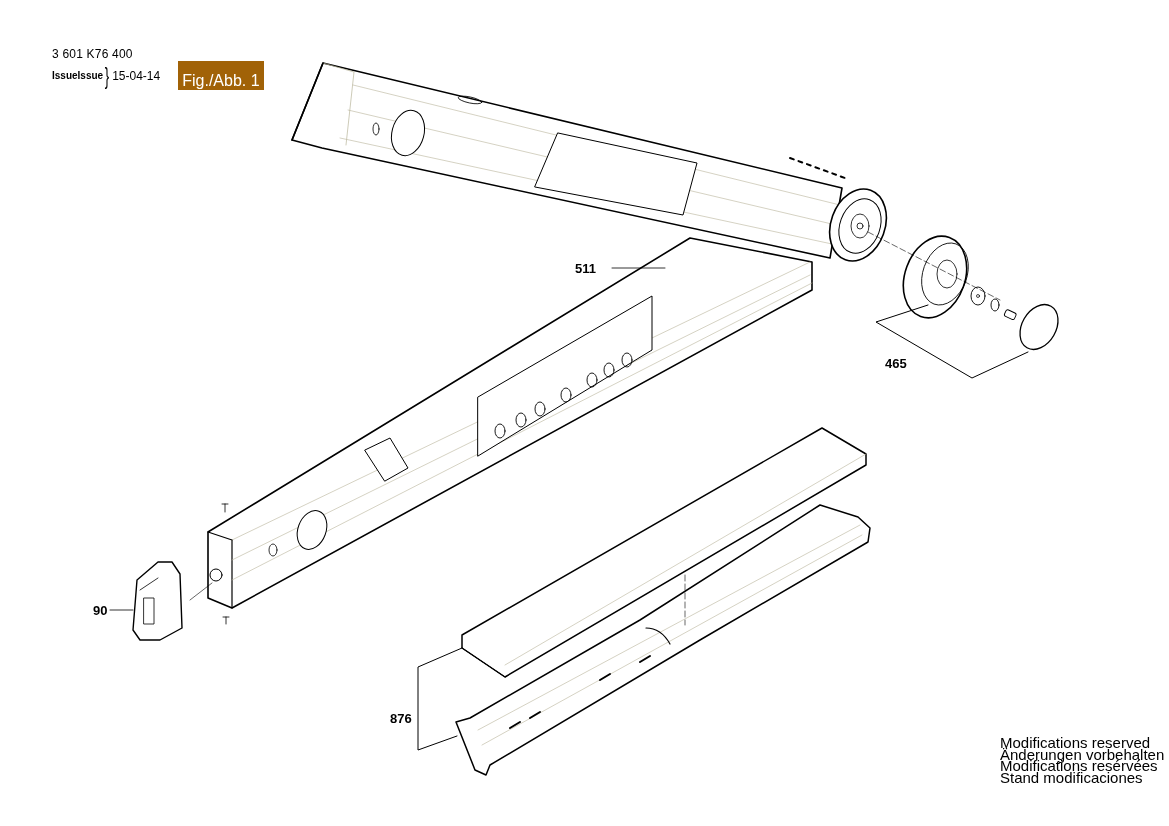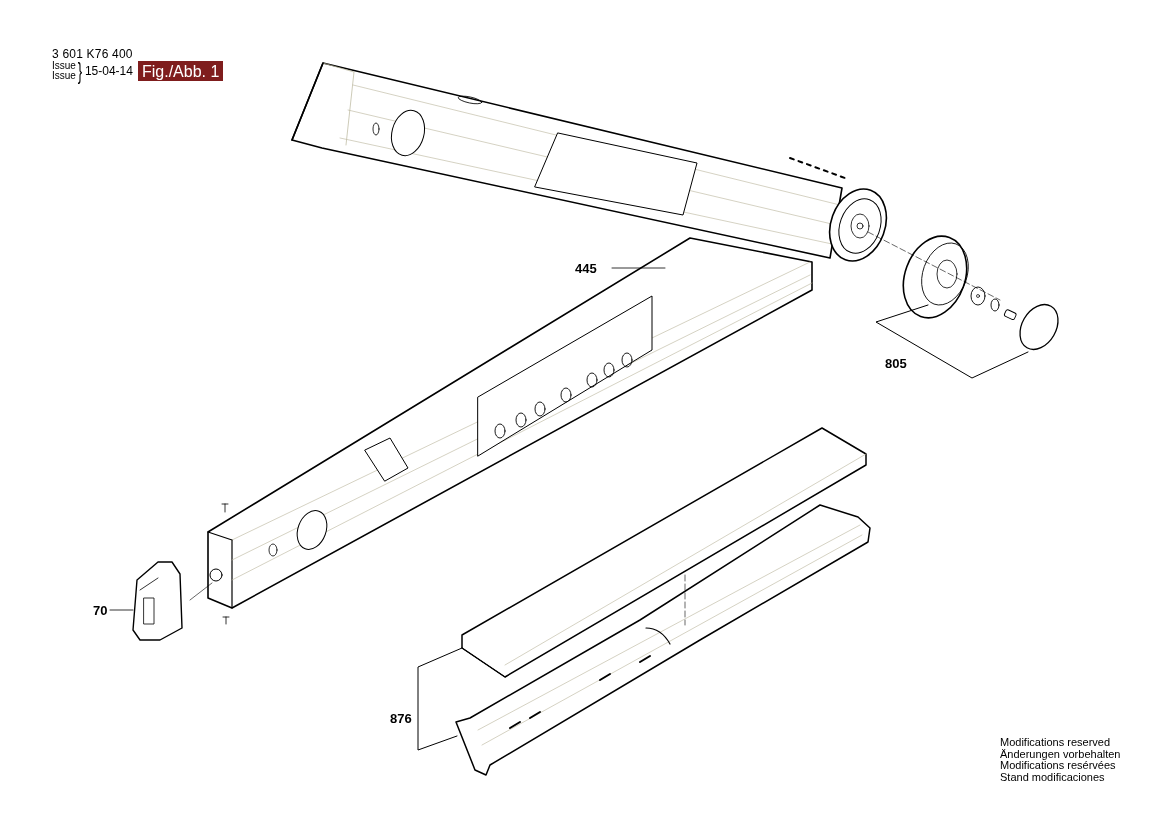--- a/index.html
+++ b/index.html
@@ -1,25 +1,25 @@
 <!DOCTYPE html>
 <html><head>
   <meta charset="utf-8">
   <style>
     html, body { margin: 0; padding: 0; background: #ffffff; }
     body { width: 1169px; height: 826px; position: relative; overflow: hidden; font-family: "Liberation Sans", sans-serif; color: #000; }
     .header-code { position: absolute; left: 52px; top: 47px; font-size: 12px; letter-spacing: 0.2px; }
     .issue-block { position: absolute; left: 52px; top: 61px; display: flex; align-items: center; }
-    .issue-labels { font-size: 10px; line-height: 10px; display: flex; flex-direction: column; }
+    .issue-labels { font-size: 10px; line-height: 10px; display: flex; flex-direction: row; font-weight: bold; }
     .brace { font-size: 24px; line-height: 20px; margin: 0 1px 0 0; transform: scaleX(0.55); display: inline-block; }
-    .issue-date { font-size: 12px; margin-right: 5px; }
-    .fig-label { background: #7f1d1d; color: #fff; font-size: 16px; padding: 1px 4px 0 4px; line-height: 19px; }
+    .issue-date { font-size: 12px; margin-right: 18px; }
+    .fig-label { background: #a16207; color: #fff; font-size: 16px; padding: 10px 4px 0 4px; line-height: 19px; }
     .drawing { position: absolute; left: 0; top: 0; }
     .part-label { position: absolute; font-weight: bold; font-size: 13px; }
-    .footer { position: absolute; left: 1000px; top: 737px; font-size: 11px; line-height: 11.5px; }
+    .footer { position: absolute; left: 1000px; top: 737px; font-size: 15px; line-height: 11.5px; }
     .footer div { white-space: nowrap; }
   </style>
 </head>
 <body>
 
 <div class="header-code">3 601 K76 400</div>
 
 <div class="issue-block">
   <div class="issue-labels">
     <span>Issue</span>
@@ -119,23 +119,23 @@
       <line x1="510" y1="728" x2="520" y2="722"></line>
       <line x1="530" y1="718" x2="540" y2="712"></line>
       <line x1="600" y1="680" x2="610" y2="674"></line>
       <line x1="640" y1="662" x2="650" y2="656"></line>
     </g>
   </g>
 
   <polyline points="462,648 418,667 418,750 457,736" stroke-width="1"></polyline>
 </svg>
 
-<div class="part-label" style="left:575px; top:261px;">445</div>
-<div class="part-label" style="left:885px; top:356px;">805</div>
-<div class="part-label" style="left:93px; top:603px;">70</div>
+<div class="part-label" style="left:575px; top:261px;">511</div>
+<div class="part-label" style="left:885px; top:356px;">465</div>
+<div class="part-label" style="left:93px; top:603px;">90</div>
 <div class="part-label" style="left:390px; top:711px;">876</div>
 
 <div class="footer">
   <div>Modifications reserved</div>
   <div>Änderungen vorbehalten</div>
   <div>Modifications resérvées</div>
   <div>Stand modificaciones</div>
 </div>
 
 </body></html>

